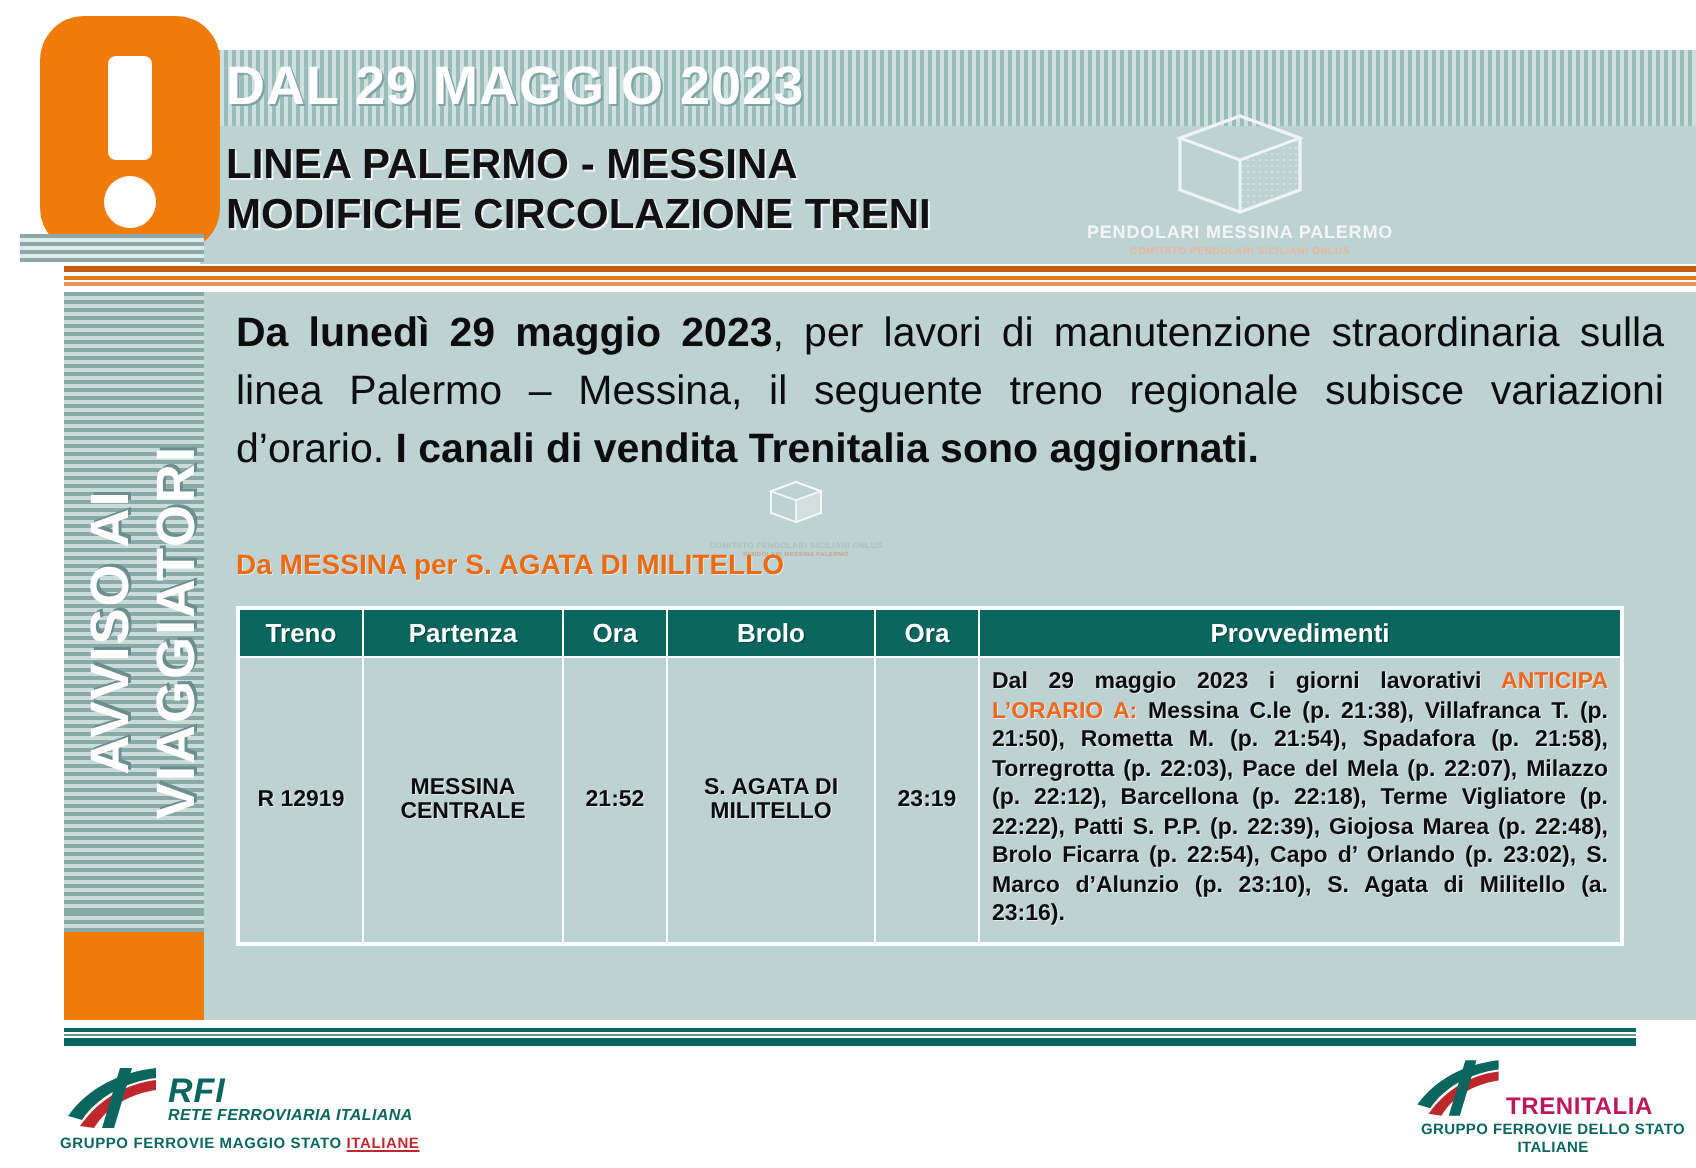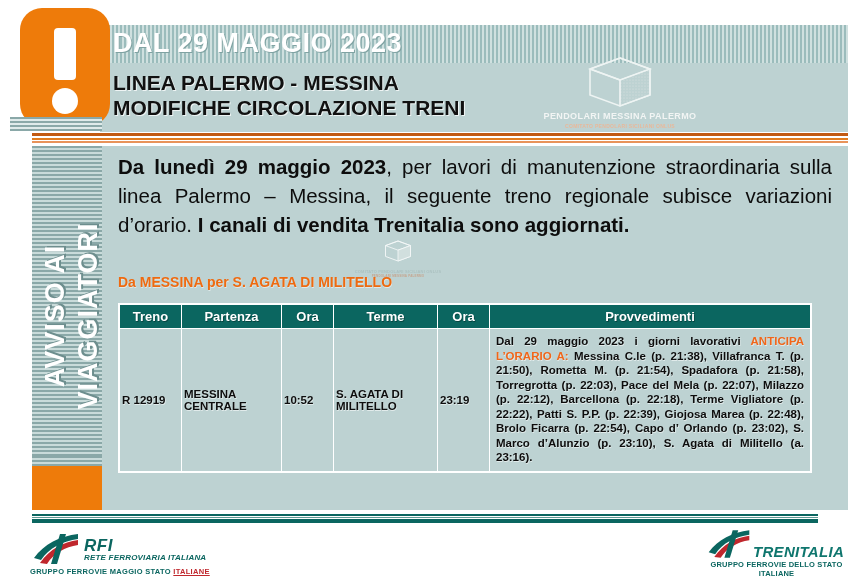--- a/index.html
+++ b/index.html
@@ -145,20 +145,21 @@
     font-size:13px;font-weight:bold;
     padding:4px 2px;
     border:1px solid #ffffff;
     text-shadow:.7px .7px 0 #064641;
   }
   tbody td{
     border:1px solid #ffffff;
     background:#bdd2d2;
     color:#0d0d0d;
     font-size:11.5px;font-weight:bold;
+    text-align:center;
     vertical-align:middle;
     padding:20px 2px;
     text-shadow:.6px .6px 0 rgba(255,255,255,.55);
   }
   tbody td.prov{
     text-align:justify;
     font-size:11.5px;
     line-height:14.5px;
     padding:5px 6px 6px 6px;
     vertical-align:top;
@@ -170,21 +171,21 @@
   #foot-rules .f1{position:absolute;left:0;top:0;width:100%;height:2px;background:#0b6660;}
   #foot-rules .f2{position:absolute;left:0;top:3px;width:100%;height:1px;background:#5f9a95;}
   #foot-rules .f3{position:absolute;left:0;top:5px;width:100%;height:4px;background:#0b6660;}
 
   #rfi-logo{position:absolute;left:30px;top:532px;}
   #trenitalia-logo{position:absolute;left:705px;top:528px;}
   .rfi-main{font-size:17px;font-weight:bold;font-style:italic;color:#0b6660;letter-spacing:.5px;}
   .rfi-sub{font-size:8px;font-weight:bold;font-style:italic;color:#0b6660;letter-spacing:.2px;}
   .rfi-grp{font-size:7.5px;font-weight:bold;color:#0b6660;letter-spacing:.3px;margin-top:1px;}
   .rfi-grp i{font-style:normal;color:#c0272d;text-decoration:underline;}
-  .tre-main{font-size:15px;font-weight:bold;font-style:italic;color:#0f766e;letter-spacing:.3px;}
+  .tre-main{font-size:12px;font-weight:bold;color:#be185d;letter-spacing:.3px;}
   .tre-grp{font-size:7.5px;font-weight:bold;color:#0b6660;letter-spacing:.2px;}
 </style>
 </head>
 <body>
 
 <div id="page">
 
   <div id="header-band"></div>
   <div id="header-stripes"></div>
 
@@ -258,32 +259,32 @@
           <col style="width:52px">
         <col style="width:104px">
           <col style="width:52px">
           <col>
       </colgroup>
       <thead>
         <tr>
           <th>Treno</th>
           <th>Partenza</th>
           <th>Ora</th>
-          <th>Terme</th>
+          <th>Brolo</th>
           <th>Ora</th>
           <th>Provvedimenti</th>
         </tr>
       </thead>
       <tbody>
         <tr>
           <td>R 12919</td>
           <td>
             <span>MESSINA CENTRALE</span>
           </td>
-          <td>10:52</td>
+          <td>21:52</td>
           <td>
             <span>S. AGATA DI MILITELLO</span>
           </td>
           <td>23:19</td>
           <td class="prov"><span>Dal 29 maggio 2023 i giorni lavorativi </span><span class="hl">ANTICIPA L’ORARIO A:</span><span> Messina C.le (p. 21:38), Villafranca T. (p. 21:50), Rometta M. (p. 21:54), Spadafora (p. 21:58), Torregrotta (p. 22:03), Pace del Mela (p. 22:07), Milazzo (p. 22:12), Barcellona (p. 22:18), Terme Vigliatore (p. 22:22), Patti S. P.P. (p. 22:39), Giojosa Marea (p. 22:48), Brolo Ficarra (p. 22:54), Capo d’ Orlando (p. 23:02), S. Marco d’Alunzio (p. 23:10), S. Agata di Militello (a. 23:16).</span></td>
         </tr>
       </tbody>
     </table>
   </div>
 

